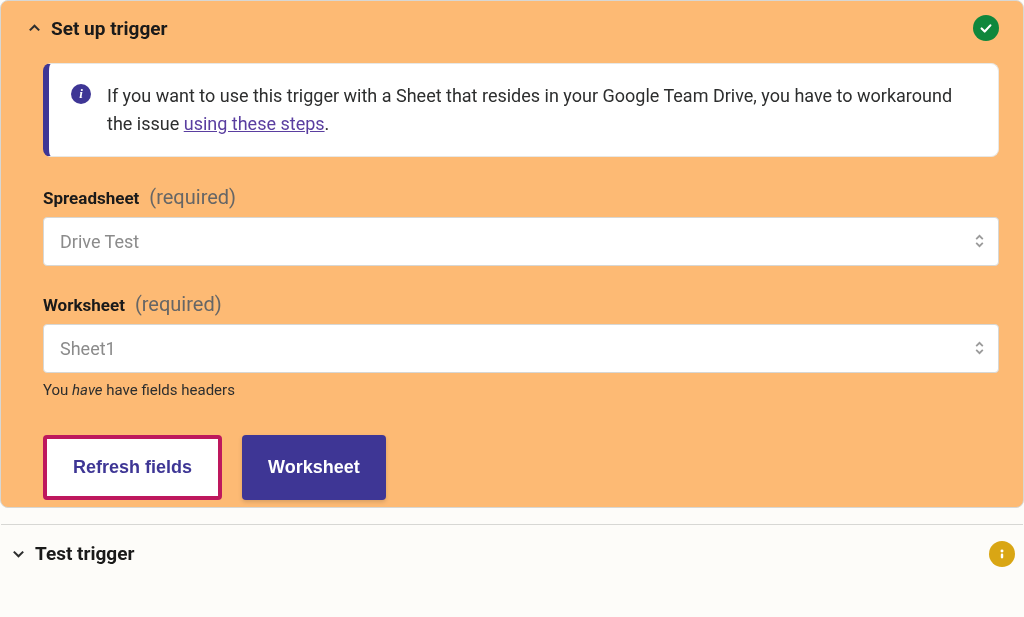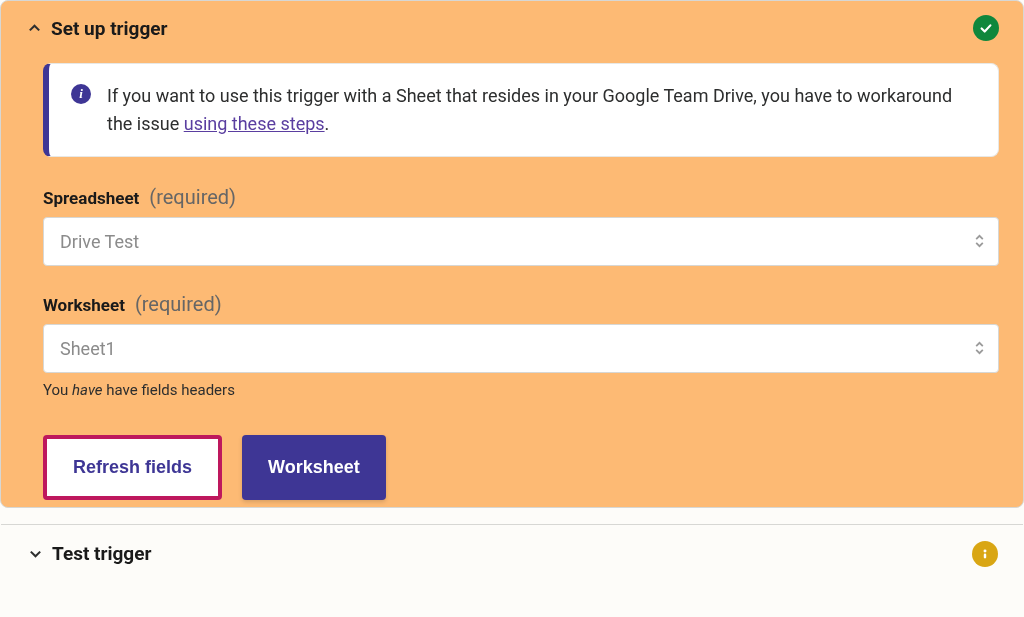--- a/index.html
+++ b/index.html
@@ -176,21 +176,21 @@
     }
     .btn-primary {
       background: #3e3695;
       color: #fff;
       box-shadow: 0 2px 4px rgba(0,0,0,0.15);
     }
     .divider {
       border-top: 1px solid #d7d7d4;
     }
     .section-header.collapsed {
-      padding: 16px 25px;
+      padding: 16px 8px;
     }
   </style>
 </head>
 <body>
 
 <div class="panel">
 
   <div class="section-header">
     <div class="section-header-left">
       <span class="chevron">

